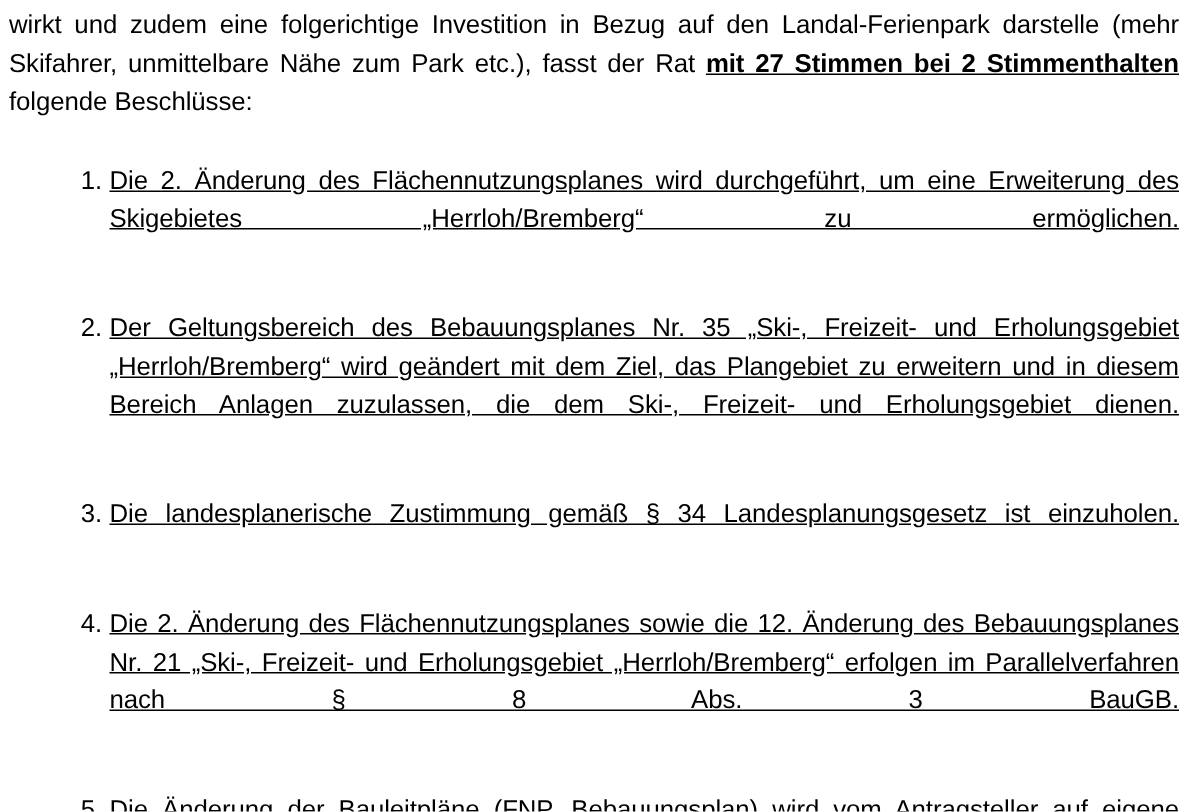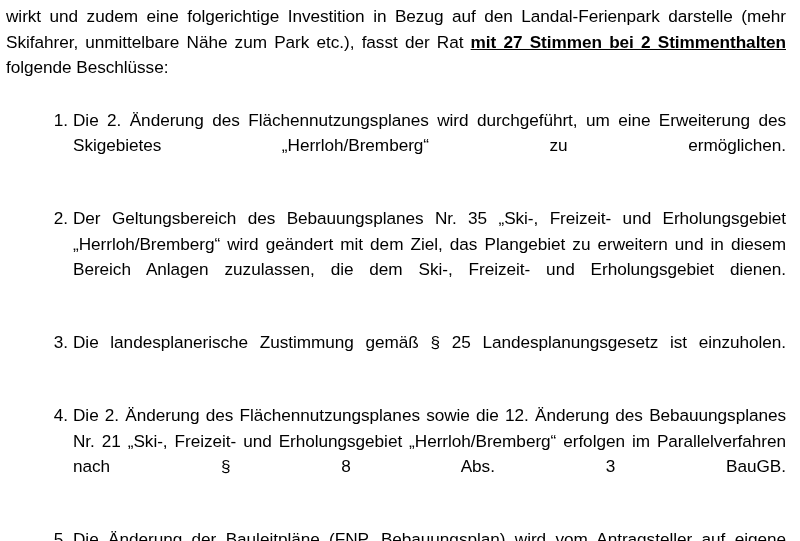--- a/index.html
+++ b/index.html
@@ -57,20 +57,21 @@
     position: absolute;
     left: 38px;
     top: 0;
     width: 24px;
     text-align: right;
     font-size: 17.2px;
     line-height: 25.5px;
   }
   .item-text {
     display: block;
+    text-decoration: underline;
   }
   
   .item-text::after {
     content: "";
     display: inline-block;
     width: 100%;
   }
 </style>
 </head>
 <body>
@@ -83,21 +84,21 @@
     <li>
       <span class="num">1.</span>
       <span class="item-text">Die 2. Änderung des Flächennutzungsplanes wird durchgeführt, um eine Erweiterung des Skigebietes „Herrloh/Bremberg“ zu ermöglichen.</span>
     </li>
     <li>
       <span class="num">2.</span>
       <span class="item-text">Der Geltungsbereich des Bebauungsplanes Nr. 35 „Ski-, Freizeit- und Erholungsgebiet „Herrloh/Bremberg“ wird geändert mit dem Ziel, das Plangebiet zu erweitern und in diesem Bereich Anlagen zuzulassen, die dem Ski-, Freizeit- und Erholungsgebiet dienen.</span>
     </li>
     <li>
       <span class="num">3.</span>
-      <span class="item-text">Die landesplanerische Zustimmung gemäß § 25 Landesplanungsgesetz ist einzuholen.</span>
+      <span class="item-text">Die landesplanerische Zustimmung gemäß § 34 Landesplanungsgesetz ist einzuholen.</span>
     </li>
     <li>
       <span class="num">4.</span>
       <span class="item-text">Die 2. Änderung des Flächennutzungsplanes sowie die 12. Änderung des Bebauungsplanes Nr. 21 „Ski-, Freizeit- und Erholungsgebiet „Herrloh/Bremberg“ erfolgen im Parallelverfahren nach § 8 Abs. 3 BauGB.</span>
     </li>
     <li>
       <span class="num">5.</span>
       <span class="item-text">Die Änderung der Bauleitpläne (FNP, Bebauungsplan) wird vom Antragsteller auf eigene Kosten durchgeführt, wobei die näheren Einzelheiten in einem städtebaulichen Vertrag zu regeln sind. Die Verwaltung wird ermächtigt, einen entsprechenden Vertrag abzuschließen.</span>
     </li>
   </ol>

